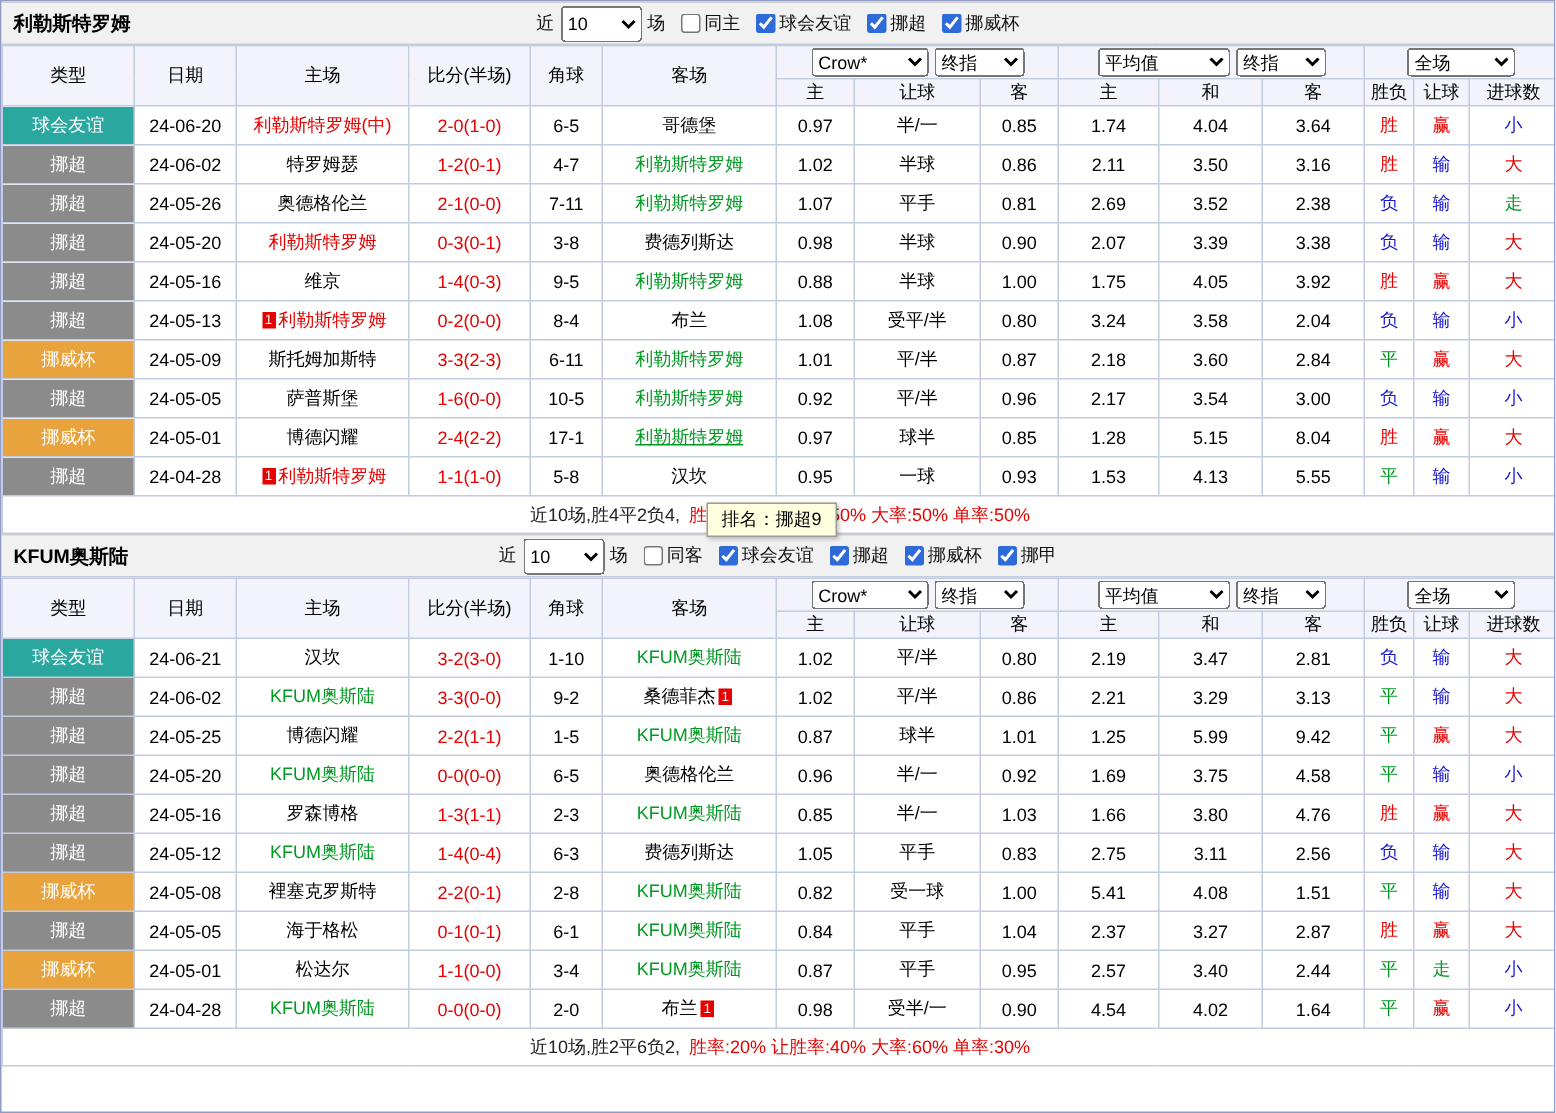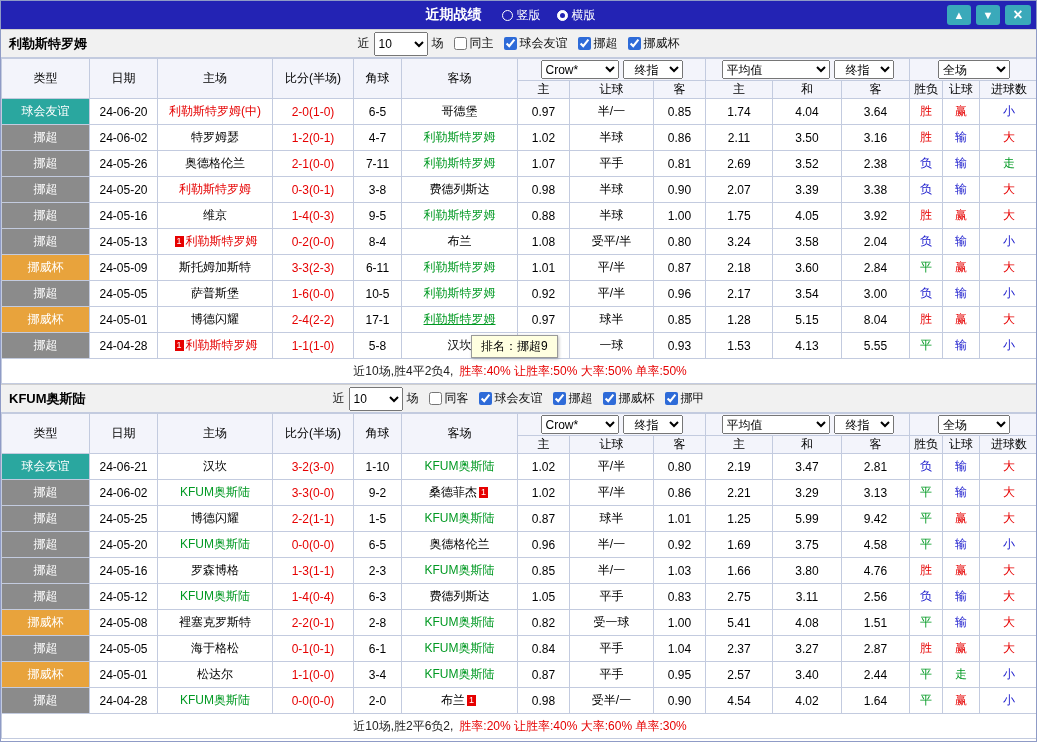--- a/index.html
+++ b/index.html
@@ -33,62 +33,39 @@
   .checks { display:inline-flex; align-items:flex-end; }
   .chk { display:inline-flex; align-items:center; margin-left:10px; cursor:pointer; }
   .chk input { width:13px; height:13px; accent-color:#2e6bd8; margin:0 3px 0 0; }
 
   
   table { border-collapse:collapse; table-layout:fixed; width:1037px; font-size:12px; text-align:center; }
   th,td { border:1px solid #c3cbdf; padding:0; overflow:hidden; white-space:nowrap; }
   thead th { background:#f3f4fb; font-weight:normal; color:#000; height:18px; }
   .hrow1 th { height:22px; }
   .dd-cell select { font-size:12px; height:19px; margin:0 2px; }
-  .sel-book { width:78px; } .sel-final { width:60px;text-align:center; } .sel-avg { width:108px; } .sel-scope { width:72px; }
+  .sel-book { width:78px; } .sel-final { width:60px; } .sel-avg { width:88px; } .sel-scope { width:72px; }
   tbody td { height:26px; background:#fff; color:#000; }
   td.c-league { color:#fff; }
   .team { cursor:pointer; }
   .team.u { text-decoration:underline; }
   .badge { display:inline-block; background:#e60000; color:#fff; font-size:9px; line-height:11px; width:9px; height:11px;
            vertical-align:middle; margin:0 2px; text-align:center; }
   tfoot td { height:25px; background:#fff; color:#222; font-size:12px; }
   .t-stats { color:#e60000; margin-left:6px; }
 
   
   .rank-tooltip { position:absolute; left:470px; top:334px; background:#ffffe0; border:1px solid #9a9a9a;
                   padding:2px 9px; font-size:12px; color:#000; z-index:5; box-shadow:1px 1px 3px rgba(0,0,0,.25); }
 </style>
 </head>
 <body>
 
 <div class="page">
 
-  <div class="titlebar">
-    <div class="tb-spacer"></div>
-    <div class="tb-center">
-      <span class="tb-title">近期战绩</span>
-      <span id="layout-radios" class="tb-radios">
-          <label class="tb-radio">
-            <span class="radio"></span>
-            <span>竖版</span>
-          </label>
-          <label class="tb-radio">
-            <span class="radio sel"></span>
-            <span>横版</span>
-          </label>
-        </span>
-    </div>
-    <div class="tb-spacer right">
-      <div class="tb-buttons">
-        <div class="tb-btn">▲</div>
-        <div class="tb-btn">▼</div>
-        <div class="tb-btn close">×</div>
-      </div>
-    </div>
-  </div>
 
   <div class="sec-header">
     <span class="sec-title">利勒斯特罗姆</span>
     <div class="filters">
       <span>近</span>
       <select class="sel-count"><option>10</option></select>
       <span>场</span>
       <span id="checks-0" class="checks">
           <label class="chk">
             <input type="checkbox" style="">

